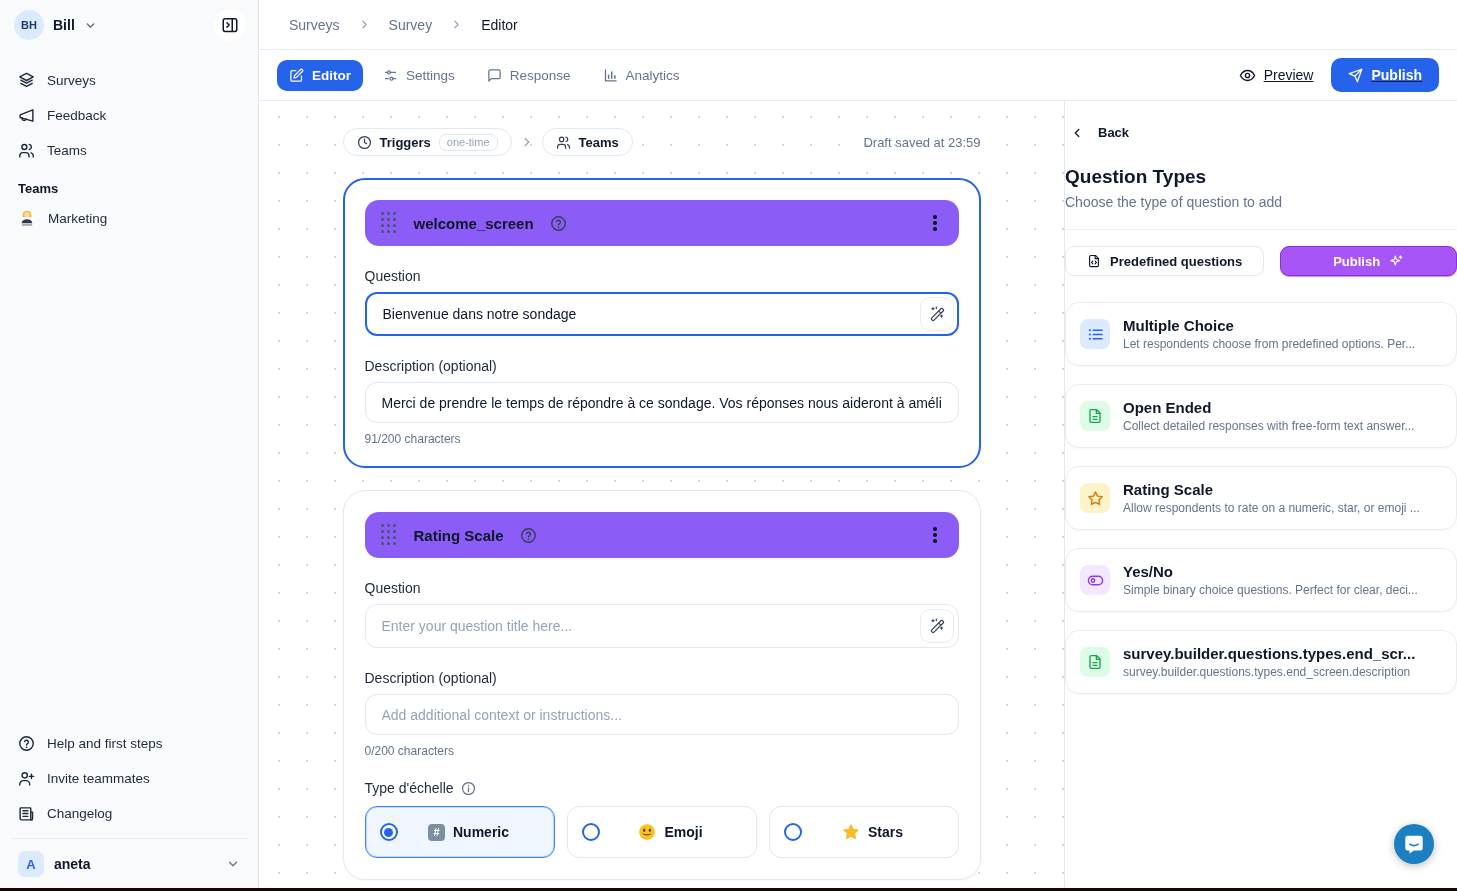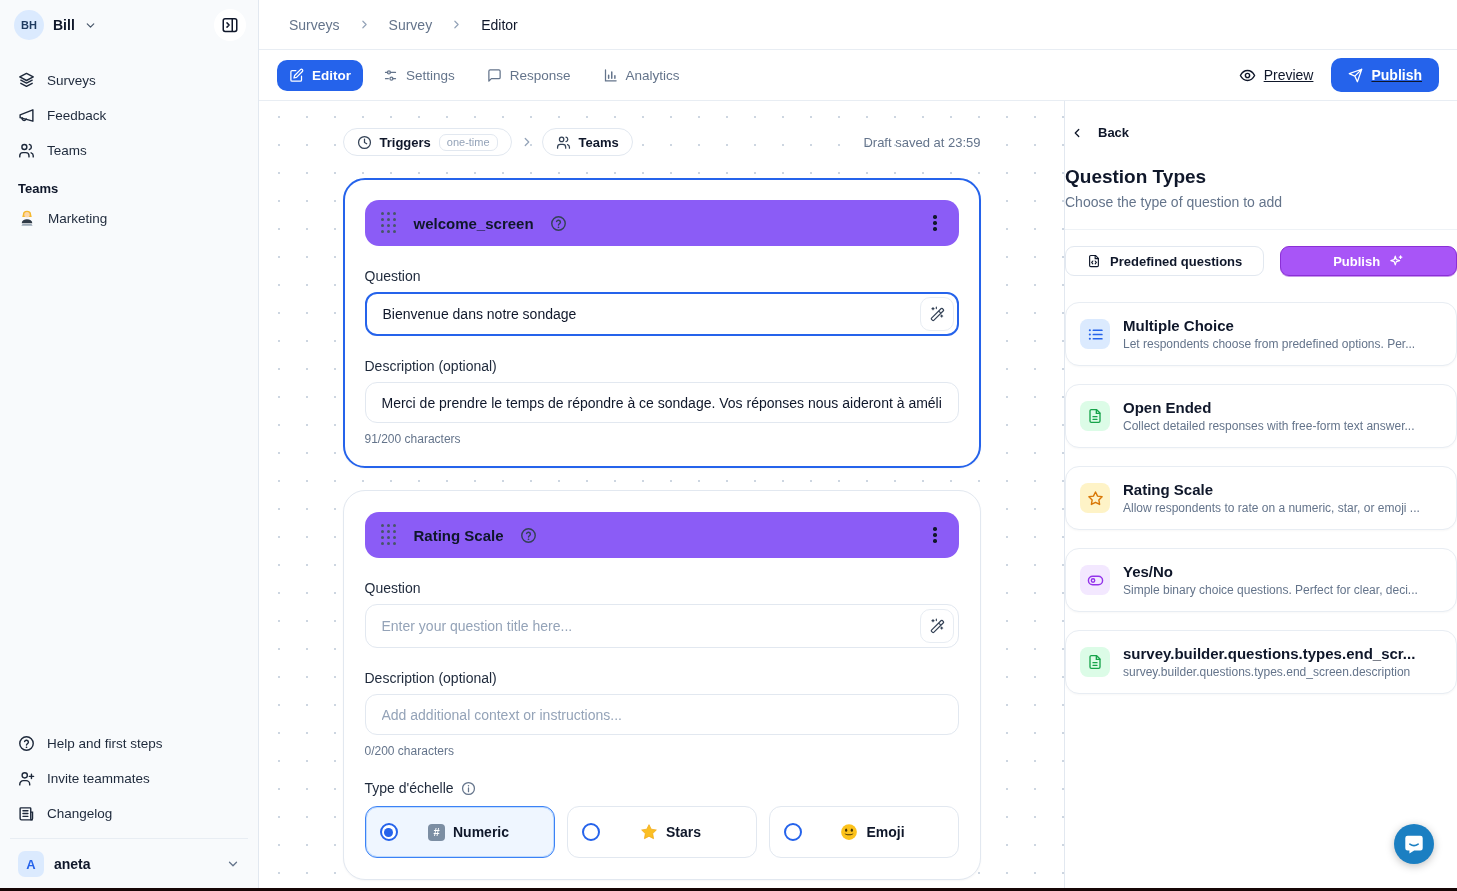--- a/index.html
+++ b/index.html
@@ -489,32 +489,32 @@
                 <span class="radio sel"></span>
                 <span class="opt-center">
                   <span class="kc">#</span>
                   <span class="opt-label">Numeric</span>
                 </span>
               </div>
               <div class="scale-opt">
                 <span class="radio"></span>
                 <span class="opt-center">
                   <svg class="ic" width="18" height="18">
-                      <use href="#i-star-gold"></use>
+                      <use href="#i-smiley"></use>
                     </svg>
-                  <span class="opt-label">Stars</span>
+                  <span class="opt-label">Emoji</span>
                 </span>
               </div>
               <div class="scale-opt">
                 <span class="radio"></span>
                 <span class="opt-center">
                   <svg class="ic" width="18" height="18">
-                      <use href="#i-smiley"></use>
+                      <use href="#i-star-gold"></use>
                     </svg>
-                  <span class="opt-label">Emoji</span>
+                  <span class="opt-label">Stars</span>
                 </span>
               </div>
             </div>
           </div>
 
         </div>
       </div>
 
       <aside class="panel">
         <div class="back-row">

